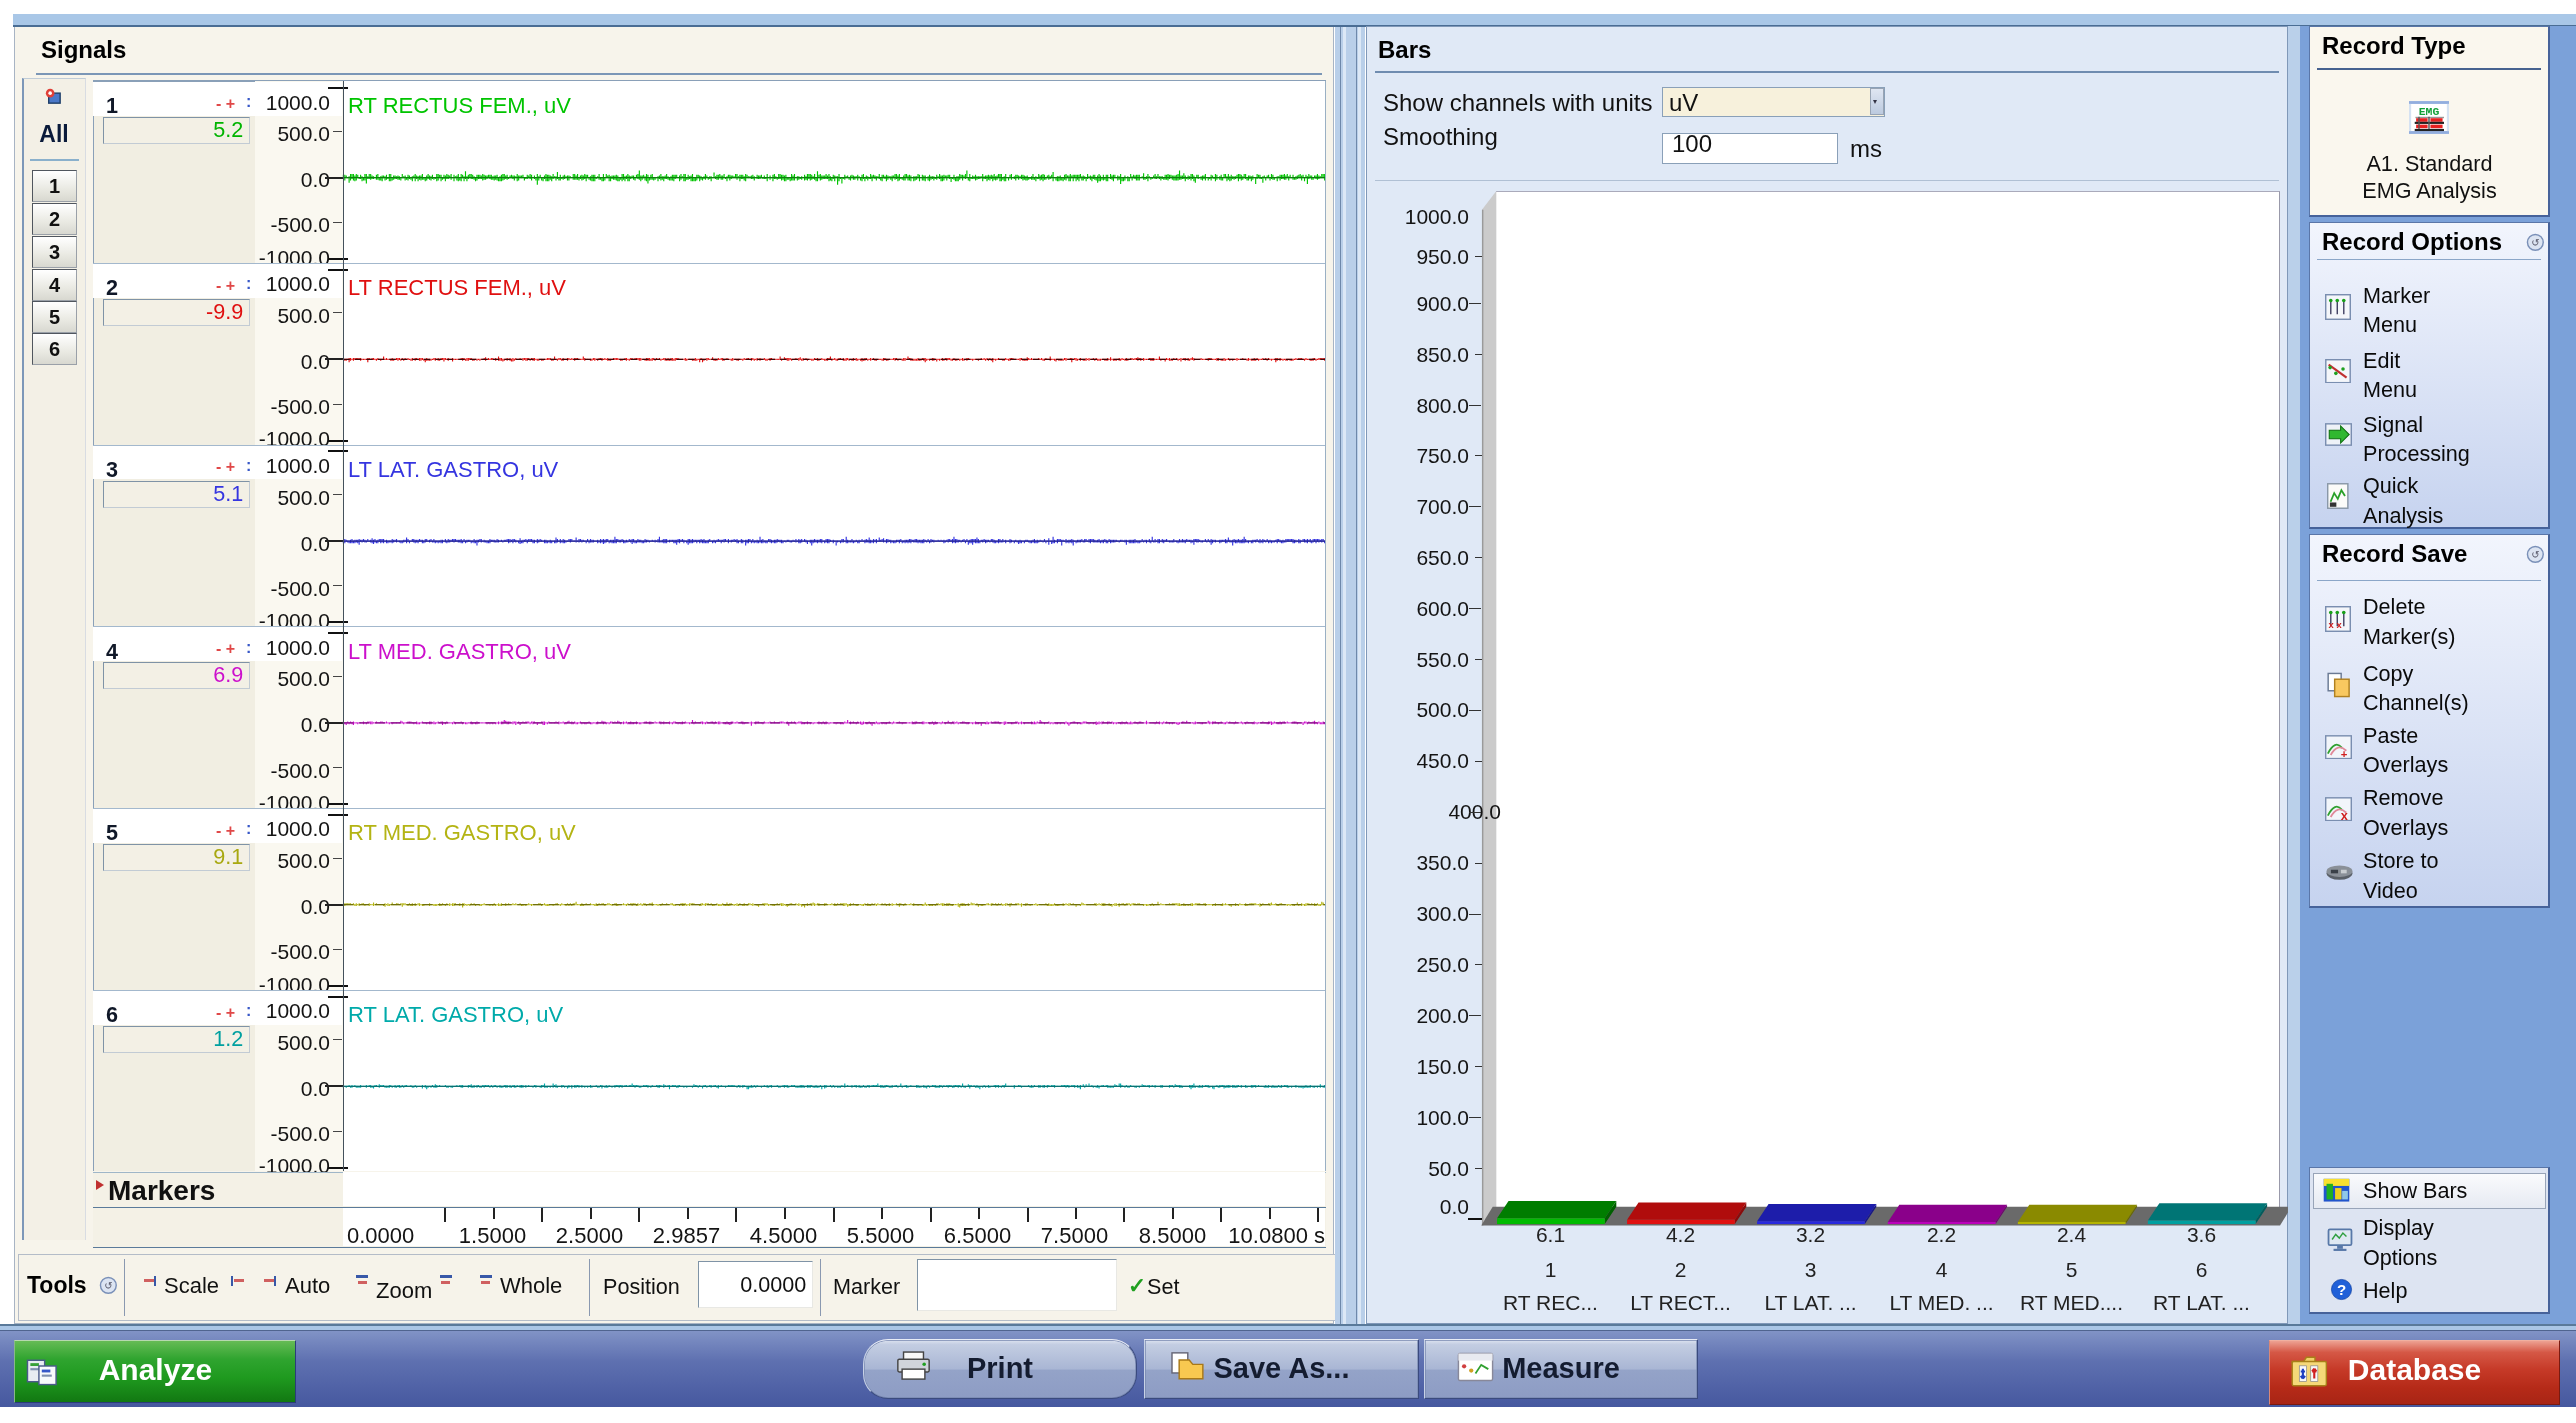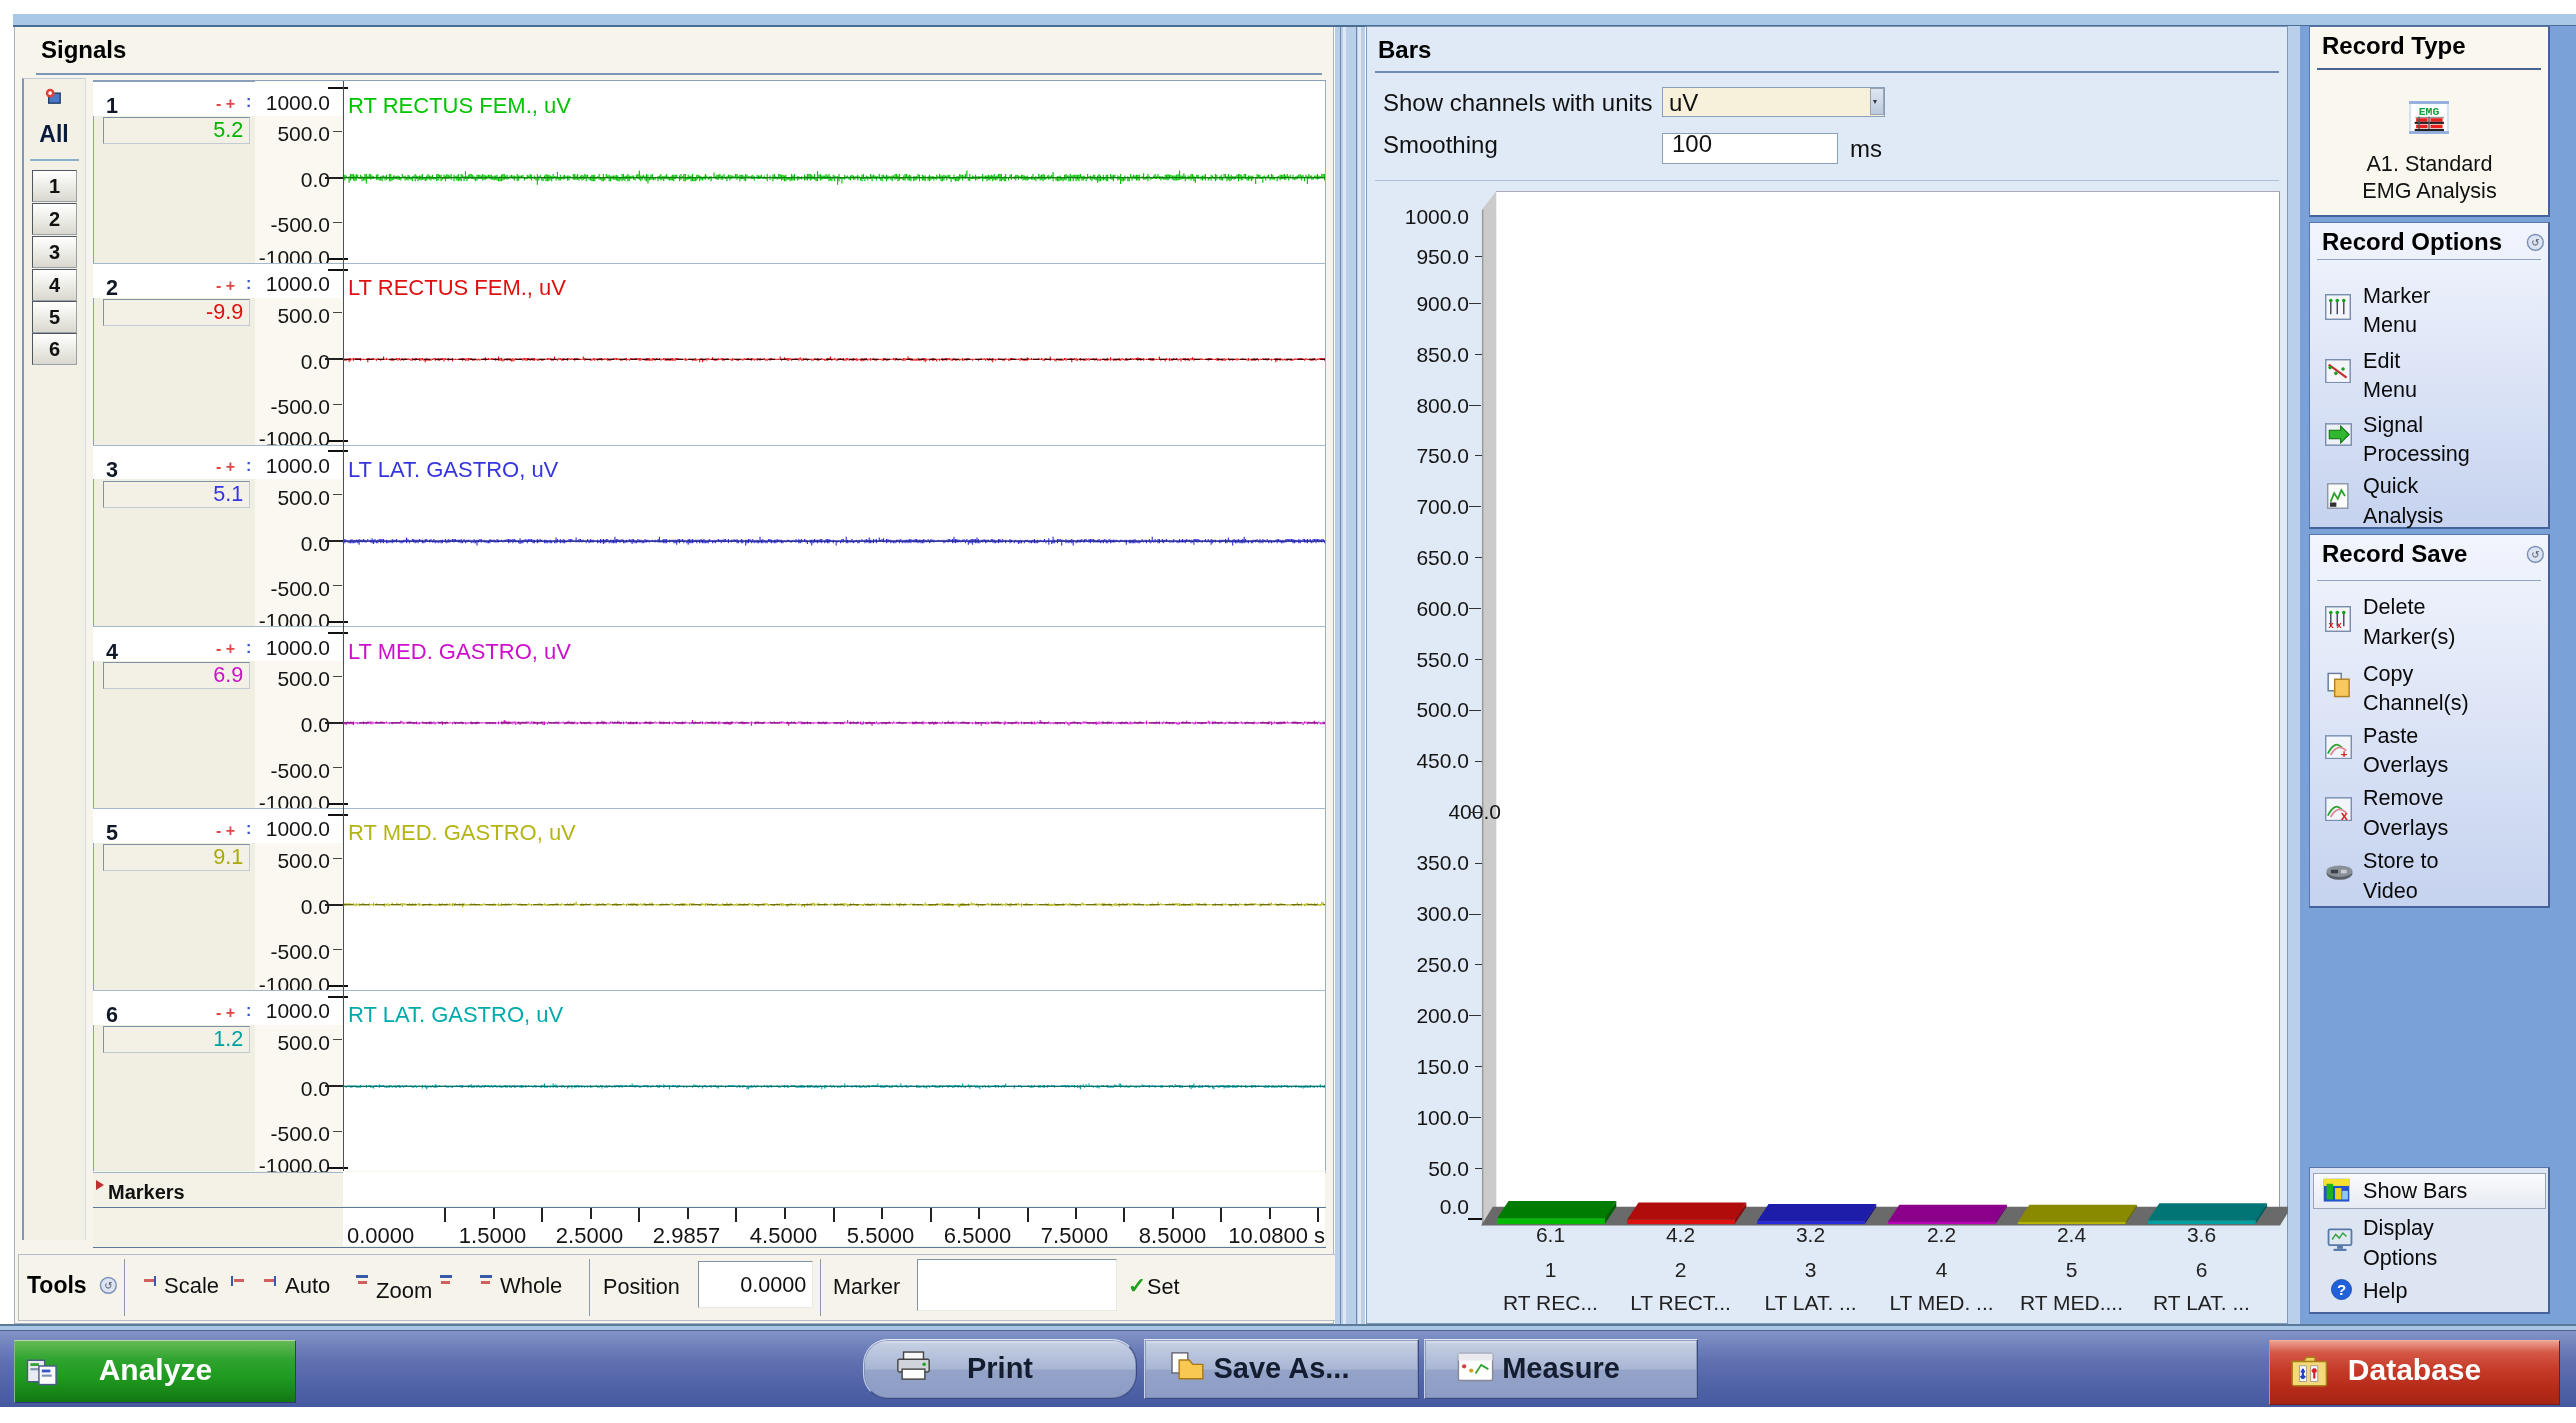--- a/index.html
+++ b/index.html
@@ -162,21 +162,21 @@
     <line x1="478" y1="1259" x2="1845" y2="1259" stroke="#70700c" stroke-width="2" stroke-dasharray="14 8"></line>
     <path d="M478 1511V1514M480 1511V1513M482 1511V1514M484 1511V1513M486 1510V1513M488 1511V1514M490 1510V1514M492 1511V1513M494 1510V1513M496 1511V1514M498 1511V1514M500 1511V1514M502 1510V1514M504 1511V1513M506 1511V1513M508 1511V1513M510 1510V1514M512 1511V1513M514 1510V1513M516 1510V1514M518 1511V1514M520 1511V1515M522 1510V1513M524 1510V1513M526 1511V1513M528 1509V1514M530 1510V1513M532 1510V1513M534 1510V1513M536 1511V1514M538 1511V1514M540 1511V1514M542 1510V1514M544 1510V1513M546 1511V1514M548 1511V1513M550 1510V1514M552 1511V1514M554 1510V1513M556 1510V1514M558 1511V1514M560 1510V1513M562 1511V1514M564 1510V1513M566 1510V1513M568 1511V1513M570 1511V1513M572 1510V1513M574 1511V1514M576 1511V1514M578 1510V1513M580 1511V1514M582 1511V1513M584 1511V1513M586 1511V1513M588 1510V1515M590 1511V1513M592 1510V1514M594 1511V1516M596 1511V1514M598 1511V1513M600 1511V1514M602 1510V1513M604 1511V1514M606 1509V1514M608 1510V1514M610 1511V1513M612 1510V1513M614 1511V1513M616 1511V1513M618 1511V1513M620 1510V1513M622 1511V1514M624 1511V1514M626 1511V1513M628 1511V1514M630 1511V1514M632 1511V1513M634 1511V1513M636 1510V1513M638 1511V1513M640 1510V1513M642 1510V1514M644 1510V1514M646 1511V1513M648 1511V1513M650 1511V1513M652 1510V1514M654 1510V1513M656 1509V1514M658 1511V1514M660 1510V1514M662 1511V1513M664 1510V1514M666 1510V1513M668 1511V1514M670 1511V1514M672 1510V1513M674 1510V1514M676 1510V1513M678 1510V1513M680 1510V1513M682 1511V1514M684 1510V1513M686 1511V1514M688 1510V1513M690 1510V1513M692 1511V1514M694 1511V1513M696 1510V1514M698 1511V1514M700 1511V1514M702 1510V1513M704 1510V1514M706 1510V1514M708 1511V1513M710 1510V1514M712 1511V1514M714 1510V1513M716 1510V1514M718 1511V1514M720 1510V1513M722 1511V1513M724 1510V1514M726 1510V1514M728 1510V1514M730 1511V1513M732 1510V1514M734 1511V1513M736 1510V1513M738 1511V1513M740 1511V1513M742 1511V1514M744 1510V1513M746 1510V1514M748 1511V1513M750 1511V1513M752 1511V1514M754 1510V1514M756 1510V1513M758 1508V1514M760 1511V1514M762 1511V1514M764 1511V1513M766 1511V1514M768 1511V1513M770 1508V1514M772 1510V1513M774 1509V1514M776 1511V1514M778 1511V1513M780 1511V1513M782 1510V1514M784 1510V1513M786 1511V1514M788 1511V1513M790 1511V1515M792 1510V1514M794 1511V1513M796 1510V1515M798 1511V1513M800 1510V1514M802 1510V1514M804 1510V1513M806 1510V1514M808 1511V1513M810 1510V1514M812 1511V1513M814 1511V1514M816 1511V1513M818 1511V1514M820 1511V1513M822 1510V1514M824 1511V1514M826 1511V1513M828 1511V1513M830 1510V1513M832 1511V1514M834 1511V1514M836 1510V1513M838 1510V1515M840 1511V1513M842 1511V1514M844 1510V1514M846 1511V1514M848 1510V1513M850 1511V1513M852 1511V1514M854 1511V1513M856 1510V1514M858 1510V1513M860 1510V1513M862 1510V1514M864 1510V1513M866 1510V1514M868 1511V1513M870 1510V1513M872 1510V1513M874 1511V1513M876 1510V1513M878 1510V1513M880 1508V1513M882 1510V1513M884 1510V1514M886 1510V1513M888 1510V1513M890 1511V1514M892 1511V1514M894 1511V1513M896 1510V1513M898 1510V1513M900 1510V1513M902 1510V1514M904 1511V1513M906 1511V1514M908 1510V1513M910 1511V1513M912 1511V1513M914 1510V1513M916 1510V1514M918 1510V1514M920 1510V1513M922 1511V1513M924 1509V1514M926 1510V1513M928 1511V1513M930 1510V1513M932 1510V1516M934 1511V1513M936 1510V1513M938 1510V1513M940 1510V1513M942 1511V1514M944 1510V1514M946 1510V1513M948 1511V1513M950 1511V1513M952 1511V1514M954 1511V1513M956 1511V1514M958 1511V1513M960 1511V1513M962 1511V1513M964 1511V1514M966 1509V1513M968 1510V1513M970 1510V1513M972 1511V1514M974 1510V1513M976 1511V1513M978 1511V1515M980 1510V1513M982 1510V1513M984 1511V1514M986 1511V1513M988 1510V1513M990 1510V1514M992 1511V1513M994 1510V1513M996 1510V1513M998 1511V1514M1000 1510V1515M1002 1511V1513M1004 1510V1513M1006 1511V1513M1008 1511V1513M1010 1511V1514M1012 1511V1513M1014 1510V1513M1016 1510V1513M1018 1510V1513M1020 1510V1513M1022 1510V1513M1024 1511V1513M1026 1511V1514M1028 1510V1513M1030 1510V1514M1032 1511V1513M1034 1510V1514M1036 1510V1513M1038 1511V1513M1040 1511V1516M1042 1511V1516M1044 1511V1514M1046 1510V1514M1048 1511V1514M1050 1510V1513M1052 1511V1514M1054 1510V1513M1056 1511V1513M1058 1511V1513M1060 1511V1514M1062 1511V1513M1064 1510V1513M1066 1511V1513M1068 1510V1514M1070 1511V1514M1072 1510V1513M1074 1510V1514M1076 1511V1513M1078 1511V1513M1080 1511V1513M1082 1510V1513M1084 1511V1514M1086 1511V1514M1088 1511V1513M1090 1510V1513M1092 1510V1514M1094 1510V1513M1096 1510V1514M1098 1511V1514M1100 1511V1513M1102 1510V1513M1104 1510V1513M1106 1510V1513M1108 1511V1514M1110 1511V1514M1112 1511V1514M1114 1510V1514M1116 1510V1514M1118 1510V1514M1120 1511V1514M1122 1511V1513M1124 1510V1514M1126 1510V1514M1128 1510V1514M1130 1510V1513M1132 1511V1514M1134 1511V1514M1136 1510V1514M1138 1511V1514M1140 1511V1514M1142 1510V1513M1144 1511V1516M1146 1511V1513M1148 1510V1515M1150 1510V1514M1152 1511V1513M1154 1511V1513M1156 1510V1513M1158 1511V1514M1160 1510V1513M1162 1511V1514M1164 1511V1513M1166 1511V1514M1168 1511V1514M1170 1511V1514M1172 1510V1513M1174 1511V1513M1176 1508V1514M1178 1511V1513M1180 1510V1513M1182 1511V1513M1184 1511V1513M1186 1510V1514M1188 1511V1513M1190 1510V1513M1192 1510V1514M1194 1511V1513M1196 1510V1514M1198 1511V1514M1200 1511V1514M1202 1510V1513M1204 1511V1514M1206 1511V1514M1208 1510V1513M1210 1510V1514M1212 1511V1513M1214 1510V1513M1216 1510V1513M1218 1510V1513M1220 1510V1513M1222 1508V1513M1224 1511V1513M1226 1510V1514M1228 1510V1514M1230 1511V1514M1232 1510V1514M1234 1510V1513M1236 1510V1513M1238 1511V1514M1240 1511V1514M1242 1510V1514M1244 1511V1513M1246 1510V1513M1248 1510V1513M1250 1511V1514M1252 1511V1513M1254 1508V1513M1256 1511V1514M1258 1511V1513M1260 1510V1513M1262 1510V1514M1264 1511V1514M1266 1511V1513M1268 1510V1513M1270 1511V1513M1272 1511V1513M1274 1511V1513M1276 1510V1514M1278 1510V1514M1280 1511V1514M1282 1511V1514M1284 1511V1513M1286 1510V1514M1288 1511V1514M1290 1511V1515M1292 1510V1513M1294 1511V1514M1296 1511V1513M1298 1510V1513M1300 1510V1513M1302 1510V1514M1304 1511V1514M1306 1511V1514M1308 1510V1514M1310 1510V1513M1312 1511V1514M1314 1510V1513M1316 1511V1513M1318 1510V1513M1320 1510V1514M1322 1510V1513M1324 1510V1513M1326 1511V1514M1328 1510V1514M1330 1510V1513M1332 1510V1513M1334 1510V1514M1336 1510V1513M1338 1511V1514M1340 1508V1513M1342 1511V1514M1344 1511V1514M1346 1511V1513M1348 1509V1513M1350 1510V1515M1352 1510V1513M1354 1511V1513M1356 1510V1513M1358 1511V1514M1360 1510V1514M1362 1511V1514M1364 1511V1516M1366 1511V1513M1368 1511V1514M1370 1510V1513M1372 1511V1514M1374 1511V1513M1376 1510V1514M1378 1511V1514M1380 1511V1513M1382 1511V1513M1384 1510V1513M1386 1510V1514M1388 1510V1513M1390 1510V1514M1392 1511V1513M1394 1511V1514M1396 1510V1513M1398 1510V1514M1400 1508V1513M1402 1511V1513M1404 1511V1513M1406 1511V1513M1408 1511V1513M1410 1511V1513M1412 1510V1515M1414 1511V1513M1416 1511V1513M1418 1510V1513M1420 1510V1513M1422 1511V1514M1424 1511V1513M1426 1511V1513M1428 1511V1513M1430 1511V1513M1432 1510V1513M1434 1511V1514M1436 1510V1514M1438 1511V1514M1440 1510V1513M1442 1511V1513M1444 1511V1513M1446 1510V1514M1448 1510V1514M1450 1511V1513M1452 1510V1514M1454 1510V1514M1456 1511V1513M1458 1510V1514M1460 1510V1513M1462 1511V1513M1464 1510V1513M1466 1510V1513M1468 1510V1514M1470 1511V1513M1472 1511V1513M1474 1511V1513M1476 1511V1513M1478 1510V1513M1480 1510V1513M1482 1510V1513M1484 1510V1514M1486 1510V1513M1488 1510V1514M1490 1511V1513M1492 1510V1513M1494 1510V1513M1496 1510V1514M1498 1511V1513M1500 1510V1514M1502 1511V1514M1504 1510V1516M1506 1511V1513M1508 1509V1513M1510 1511V1514M1512 1509V1513M1514 1511V1513M1516 1508V1513M1518 1511V1513M1520 1510V1513M1522 1511V1514M1524 1511V1513M1526 1511V1514M1528 1510V1514M1530 1511V1515M1532 1511V1513M1534 1510V1513M1536 1510V1513M1538 1511V1513M1540 1510V1513M1542 1510V1514M1544 1511V1514M1546 1511V1514M1548 1511V1514M1550 1511V1514M1552 1509V1513M1554 1510V1513M1556 1511V1513M1558 1508V1513M1560 1508V1514M1562 1510V1513M1564 1511V1513M1566 1511V1514M1568 1510V1513M1570 1511V1514M1572 1511V1514M1574 1510V1513M1576 1511V1513M1578 1511V1513M1580 1511V1514M1582 1511V1514M1584 1511V1513M1586 1511V1514M1588 1511V1513M1590 1509V1513M1592 1510V1513M1594 1510V1513M1596 1511V1513M1598 1510V1513M1600 1510V1514M1602 1511V1513M1604 1510V1513M1606 1511V1513M1608 1510V1514M1610 1511V1513M1612 1511V1513M1614 1511V1513M1616 1510V1514M1618 1510V1514M1620 1511V1513M1622 1511V1513M1624 1511V1513M1626 1511V1513M1628 1510V1514M1630 1510V1513M1632 1510V1513M1634 1511V1514M1636 1509V1513M1638 1510V1513M1640 1510V1513M1642 1510V1514M1644 1510V1514M1646 1511V1514M1648 1511V1513M1650 1511V1513M1652 1511V1513M1654 1511V1513M1656 1510V1514M1658 1510V1516M1660 1510V1514M1662 1508V1514M1664 1511V1514M1666 1511V1513M1668 1511V1514M1670 1510V1514M1672 1511V1514M1674 1510V1514M1676 1511V1513M1678 1510V1513M1680 1510V1513M1682 1510V1514M1684 1511V1514M1686 1511V1513M1688 1511V1515M1690 1511V1516M1692 1511V1513M1694 1510V1513M1696 1511V1514M1698 1510V1514M1700 1510V1513M1702 1510V1513M1704 1510V1515M1706 1511V1514M1708 1510V1514M1710 1510V1514M1712 1510V1514M1714 1511V1513M1716 1510V1514M1718 1510V1514M1720 1511V1514M1722 1510V1514M1724 1510V1513M1726 1511V1513M1728 1510V1514M1730 1511V1513M1732 1511V1513M1734 1510V1514M1736 1511V1514M1738 1511V1513M1740 1511V1513M1742 1510V1514M1744 1510V1514M1746 1510V1513M1748 1510V1514M1750 1511V1513M1752 1510V1513M1754 1511V1513M1756 1511V1513M1758 1511V1513M1760 1511V1514M1762 1510V1514M1764 1511V1514M1766 1510V1514M1768 1511V1513M1770 1511V1514M1772 1510V1514M1774 1511V1514M1776 1511V1514M1778 1511V1514M1780 1510V1513M1782 1511V1514M1784 1510V1514M1786 1511V1513M1788 1510V1513M1790 1510V1513M1792 1510V1514M1794 1511V1514M1796 1511V1513M1798 1511V1514M1800 1511V1513M1802 1511V1513M1804 1510V1514M1806 1511V1513M1808 1511V1514M1810 1511V1514M1812 1511V1514M1814 1511V1515M1816 1511V1514M1818 1510V1514M1820 1511V1514M1822 1511V1514M1824 1510V1514M1826 1511V1513M1828 1511V1514M1830 1511V1514M1832 1511V1513M1834 1511V1514M1836 1511V1513M1838 1509V1514M1840 1511V1513M1842 1511V1514M1844 1510V1514" fill="none" stroke="#00aaaa" stroke-width="1.6"></path>
     <line x1="478" y1="1512" x2="1845" y2="1512" stroke="#0c7070" stroke-width="2"></line>
 </svg>
 <div class="abs" style="left:343px;top:81px;width:1.4px;height:1090px;background:#44515c;"></div>
 <div class="abs" style="left:1325px;top:81px;width:0.7px;height:1090px;background:#9ab0c4;"></div>
 
 <div class="abs" style="left:93px;top:1172px;width:1233px;height:35px;background:#f4f1e6;border-top:0.7px solid #9fb6c8;"></div>
 <div class="abs" style="left:343px;top:1172px;width:982px;height:34px;background:#fff;"></div>
 <div class="abs" style="left:96px;top:1180px;width:0;height:0;border-left:8px solid #c03030;border-top:5.7px solid transparent;border-bottom:5.7px solid transparent;"></div>
-<div class="abs" style="left:108px;top:1175px;font-size:20px;font-weight:bold;color:#111;margin-top:6px;">Markers</div>
+<div class="abs" style="left:108px;top:1175px;font-size:28px;font-weight:bold;color:#111;">Markers</div>
 
 <div class="abs" style="left:93px;top:1207px;width:1233px;height:41px;background:#f4f1e6;border-top:1.4px solid #5a7a9a;border-bottom:1.4px solid #5a7a9a;"></div>
 <div class="abs" style="left:343px;top:1208px;width:982px;height:38px;background:#fff;"></div>
 <div class="abs" style="left:444px;top:1208px;width:2.2px;height:14.4px;background:#222;"></div>
 <div class="abs" style="left:493px;top:1208px;width:2.2px;height:10.8px;background:#222;"></div>
 <div class="abs" style="left:541px;top:1208px;width:2.2px;height:14.4px;background:#222;"></div>
 <div class="abs" style="left:590px;top:1208px;width:2.2px;height:10.8px;background:#222;"></div>
 <div class="abs" style="left:638px;top:1208px;width:2.2px;height:14.4px;background:#222;"></div>
 <div class="abs" style="left:687px;top:1208px;width:2.2px;height:10.8px;background:#222;"></div>
 <div class="abs" style="left:735px;top:1208px;width:2.2px;height:14.4px;background:#222;"></div>
@@ -242,21 +242,21 @@
 <div class="abs" style="left:1358px;top:27px;width:2.9px;height:1297px;background:#dce8f6;"></div>
 
 <div class="abs" style="left:1366px;top:26px;width:922px;height:1298px;background:#e0e9f6;border:1.4px solid #8098b8;border-top:0.7px solid #8098b8;"></div>
 <div class="abs sptitle" style="left:1378px;top:36px;">Bars</div>
 <div class="abs" style="left:1375px;top:71px;width:904px;height:2.2px;background:#6f8cb0;"></div>
 <div class="abs" style="left:1383px;top:89px;font-size:24px;color:#111;">Show channels with units</div>
 <div class="abs" style="left:1662px;top:87px;width:223px;height:30px;background:#f7f1dc;border:0.7px solid #8aa0b8;"></div>
 <div class="abs" style="left:1669px;top:89px;font-size:24px;color:#111;">uV</div>
 <div class="abs" style="left:1870px;top:88px;width:14.4px;height:27px;background:linear-gradient(180deg,#dfe6f2,#bccadf);border:0.7px solid #98a4b4;"></div>
 <div class="abs" style="left:1873px;top:100px;width:0;height:0;border-top:4.3px solid #334;border-left:2.9px solid transparent;border-right:2.9px solid transparent;"></div>
-<div class="abs" style="left:1383px;top:131px;font-size:24px;color:#111;">Smoothing</div>
+<div class="abs" style="left:1383px;top:123px;font-size:24px;color:#111;">Smoothing</div>
 <div class="abs" style="left:1662px;top:133px;width:176px;height:31px;background:#fff;border:1.4px solid #8aa0b8;"></div>
 <div class="abs" style="left:1672px;top:130px;font-size:24px;color:#111;">100</div>
 <div class="abs" style="left:1850px;top:135px;font-size:24px;color:#111;">ms</div>
 <div class="abs" style="left:1375px;top:180px;width:904px;height:1.4px;background:#b0c0d4;"></div>
 
 <div class="abs" style="left:1496px;top:191px;width:784px;height:1034px;background:#fff;border-top:0.7px solid #aab;border-right:0.7px solid #99a;"></div>
 <svg class="abs" style="left:0;top:0" width="2576" height="1250" viewBox="0 0 3586 1740">
 <polygon points="2063,292 2083,266 2083,1681 2063,1705" fill="#cbcbcb"></polygon>
 <line x1="2064" y1="292" x2="2064" y2="1706" stroke="#9a9a9a" stroke-width="2"></line>
 <polygon points="2062,1706 3174,1706 3190,1680 2078,1680" fill="#6a6a6a"></polygon>

